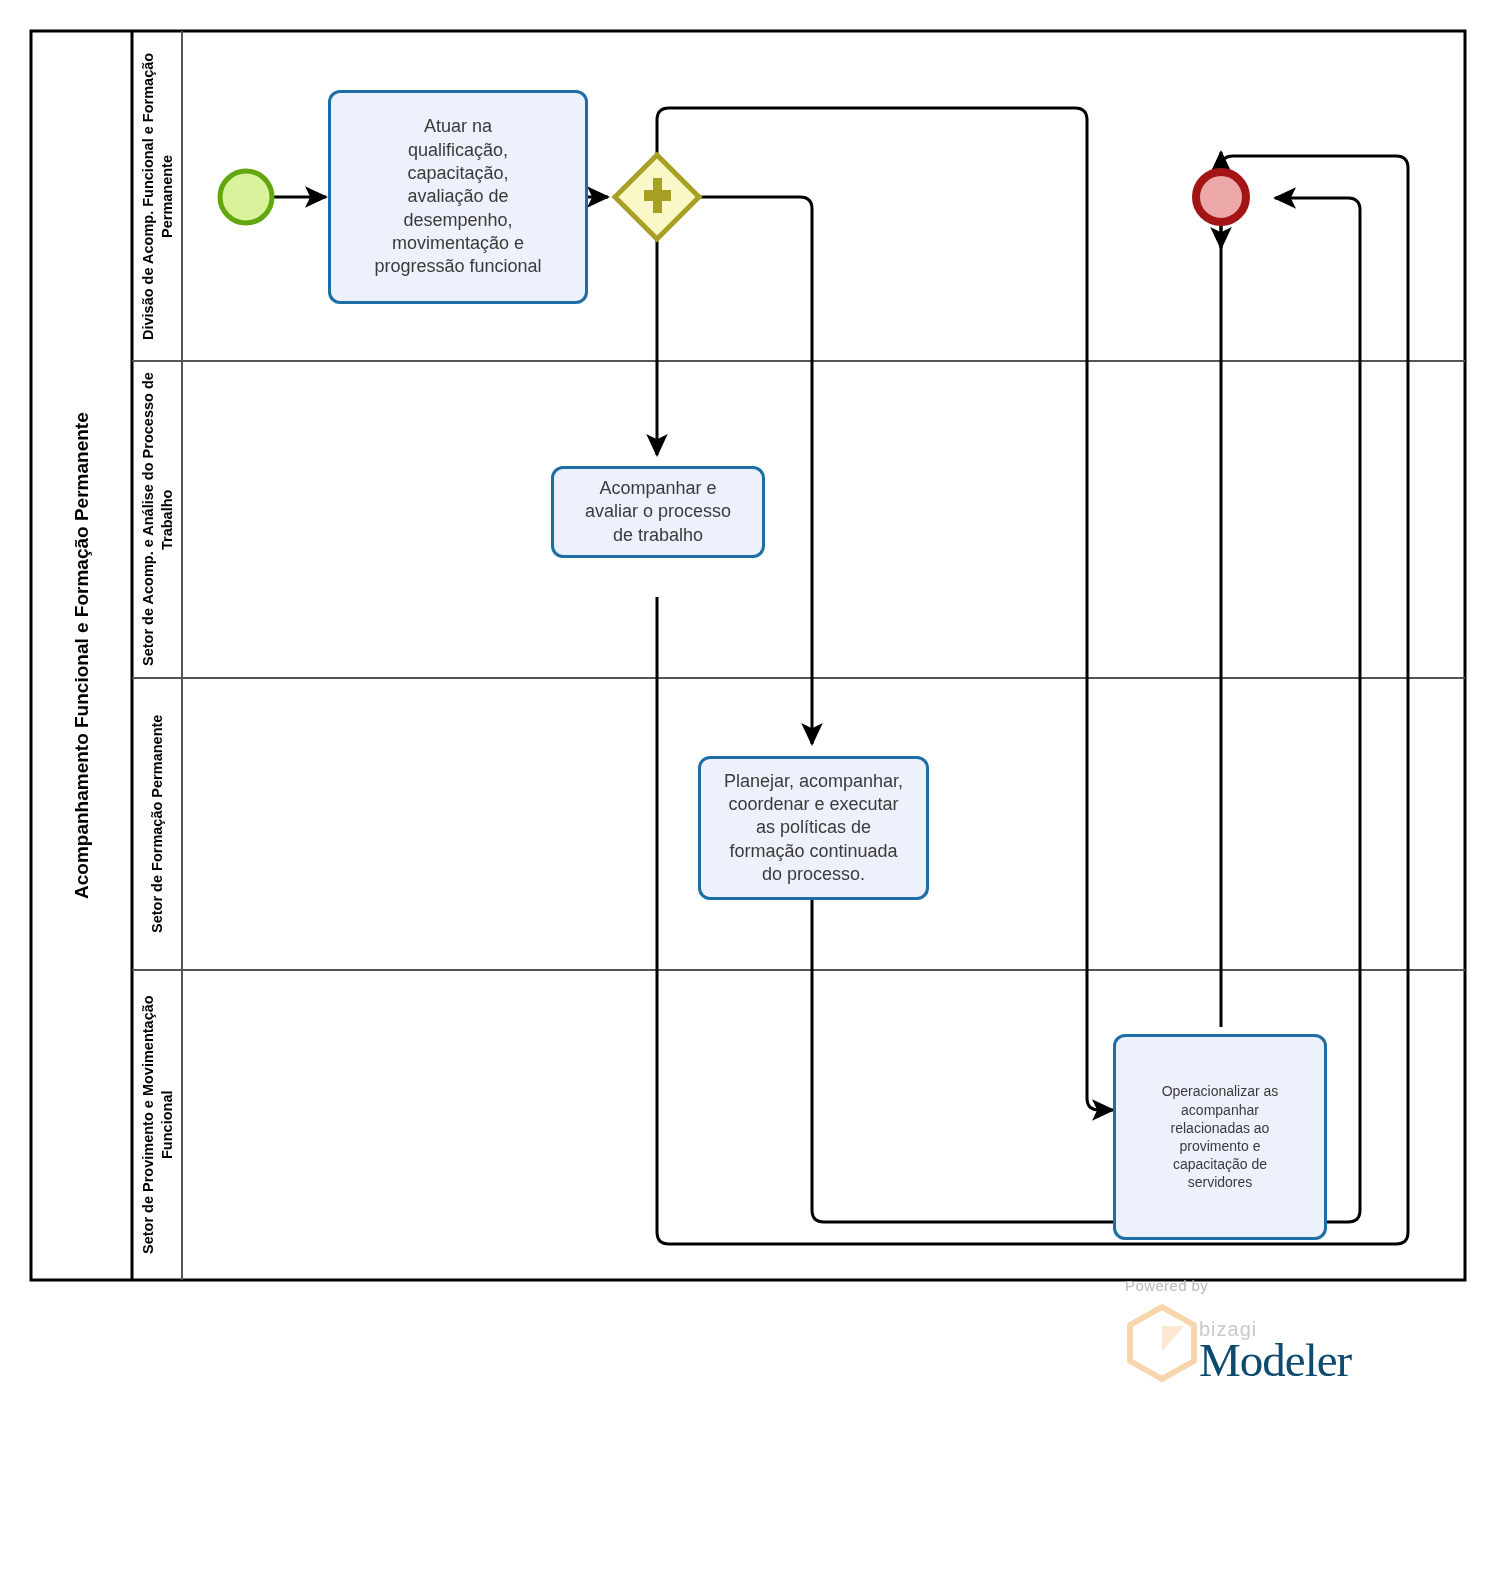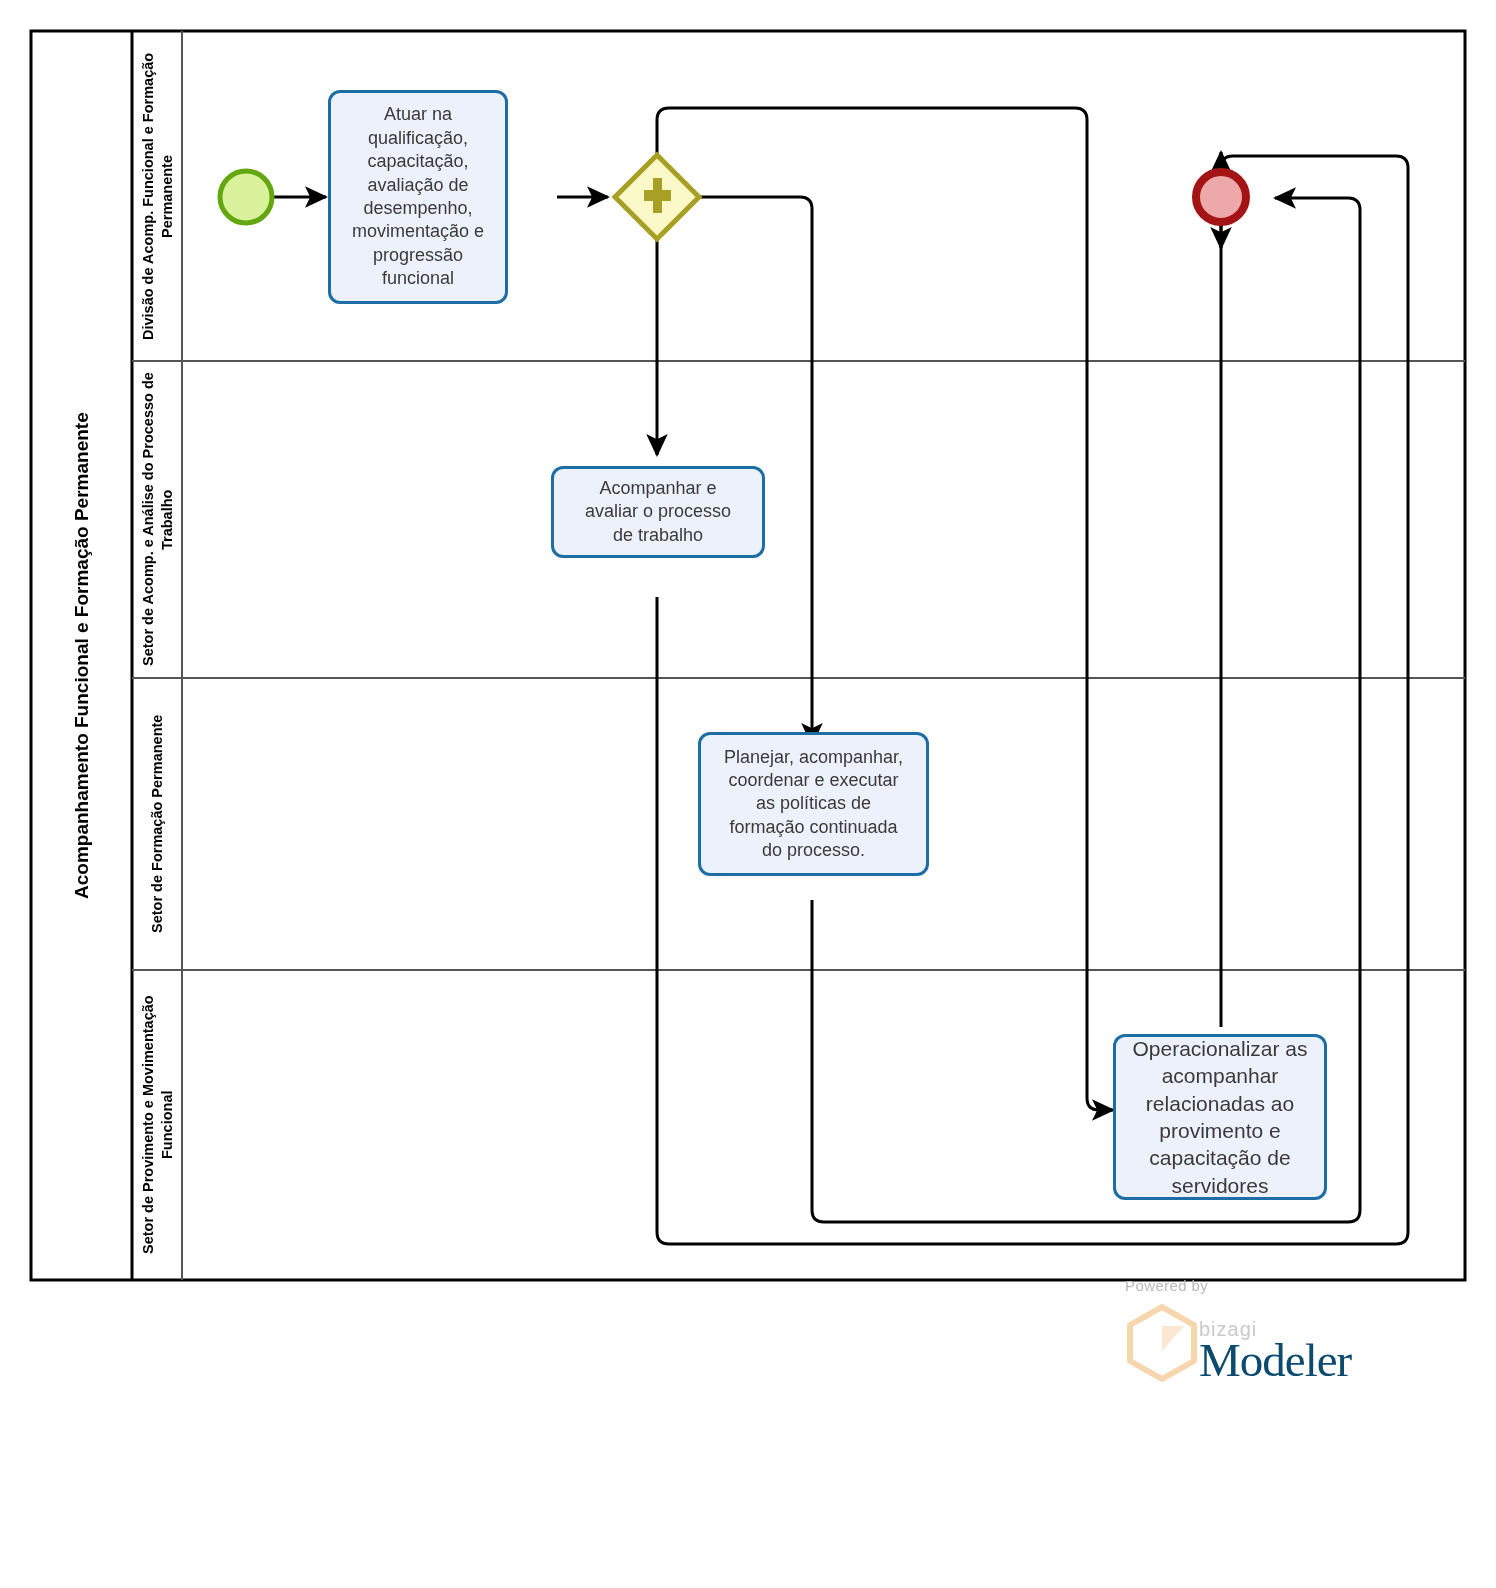--- a/index.html
+++ b/index.html
@@ -108,51 +108,51 @@
   <div class="pool-label" style="left:33px;top:33px;width:98px;height:1245px;">Acompanhamento Funcional e Formação Permanente</div>
 
   <div class="lane-label" style="left:134px;top:33px;width:47px;height:326px;">Divisão de Acomp. Funcional e Formação Permanente</div>
 
   <div class="lane-label" style="left:134px;top:363px;width:47px;height:313px;">Setor de Acomp. e Análise do Processo de Trabalho</div>
 
   <div class="lane-label" style="left:134px;top:680px;width:47px;height:288px;">Setor de Formação Permanente</div>
 
   <div class="lane-label" style="left:134px;top:972px;width:47px;height:306px;">Setor de Provimento e Movimentação Funcional</div>
 
-  <div class="task" style="left:328px;top:90px;width:180px;height:214px;font-size:18px;">
+  <div class="task" style="left:328px;top:90px;width:260px;height:214px;font-size:18px;">
       <div>
         <span>Atuar na</span>
         <span>qualificação,</span>
         <span>capacitação,</span>
         <span>avaliação de</span>
         <span>desempenho,</span>
         <span>movimentação e</span>
         <span>progressão funcional</span>
       </div>
     </div>
 
   <div class="task" style="left:551px;top:466px;width:214px;height:92px;font-size:18px;">
       <div>
         <span>Acompanhar e</span>
         <span>avaliar o processo</span>
         <span>de trabalho</span>
       </div>
     </div>
 
-  <div class="task" style="left:698px;top:732px;width:231px;height:144px;font-size:18px;">
+  <div class="task" style="left:698px;top:756px;width:231px;height:144px;font-size:18px;">
       <div>
         <span>Planejar, acompanhar,</span>
         <span>coordenar e executar</span>
         <span>as políticas de</span>
         <span>formação continuada</span>
         <span>do processo.</span>
       </div>
     </div>
 
-  <div class="task" style="left:1113px;top:1034px;width:214px;height:166px;font-size:21px;">
+  <div class="task" style="left:1113px;top:1034px;width:214px;height:206px;font-size:14px;">
       <div>
         <span>Operacionalizar as</span>
         <span>acompanhar</span>
         <span>relacionadas ao</span>
         <span>provimento e</span>
         <span>capacitação de</span>
         <span>servidores</span>
       </div>
     </div>
 

